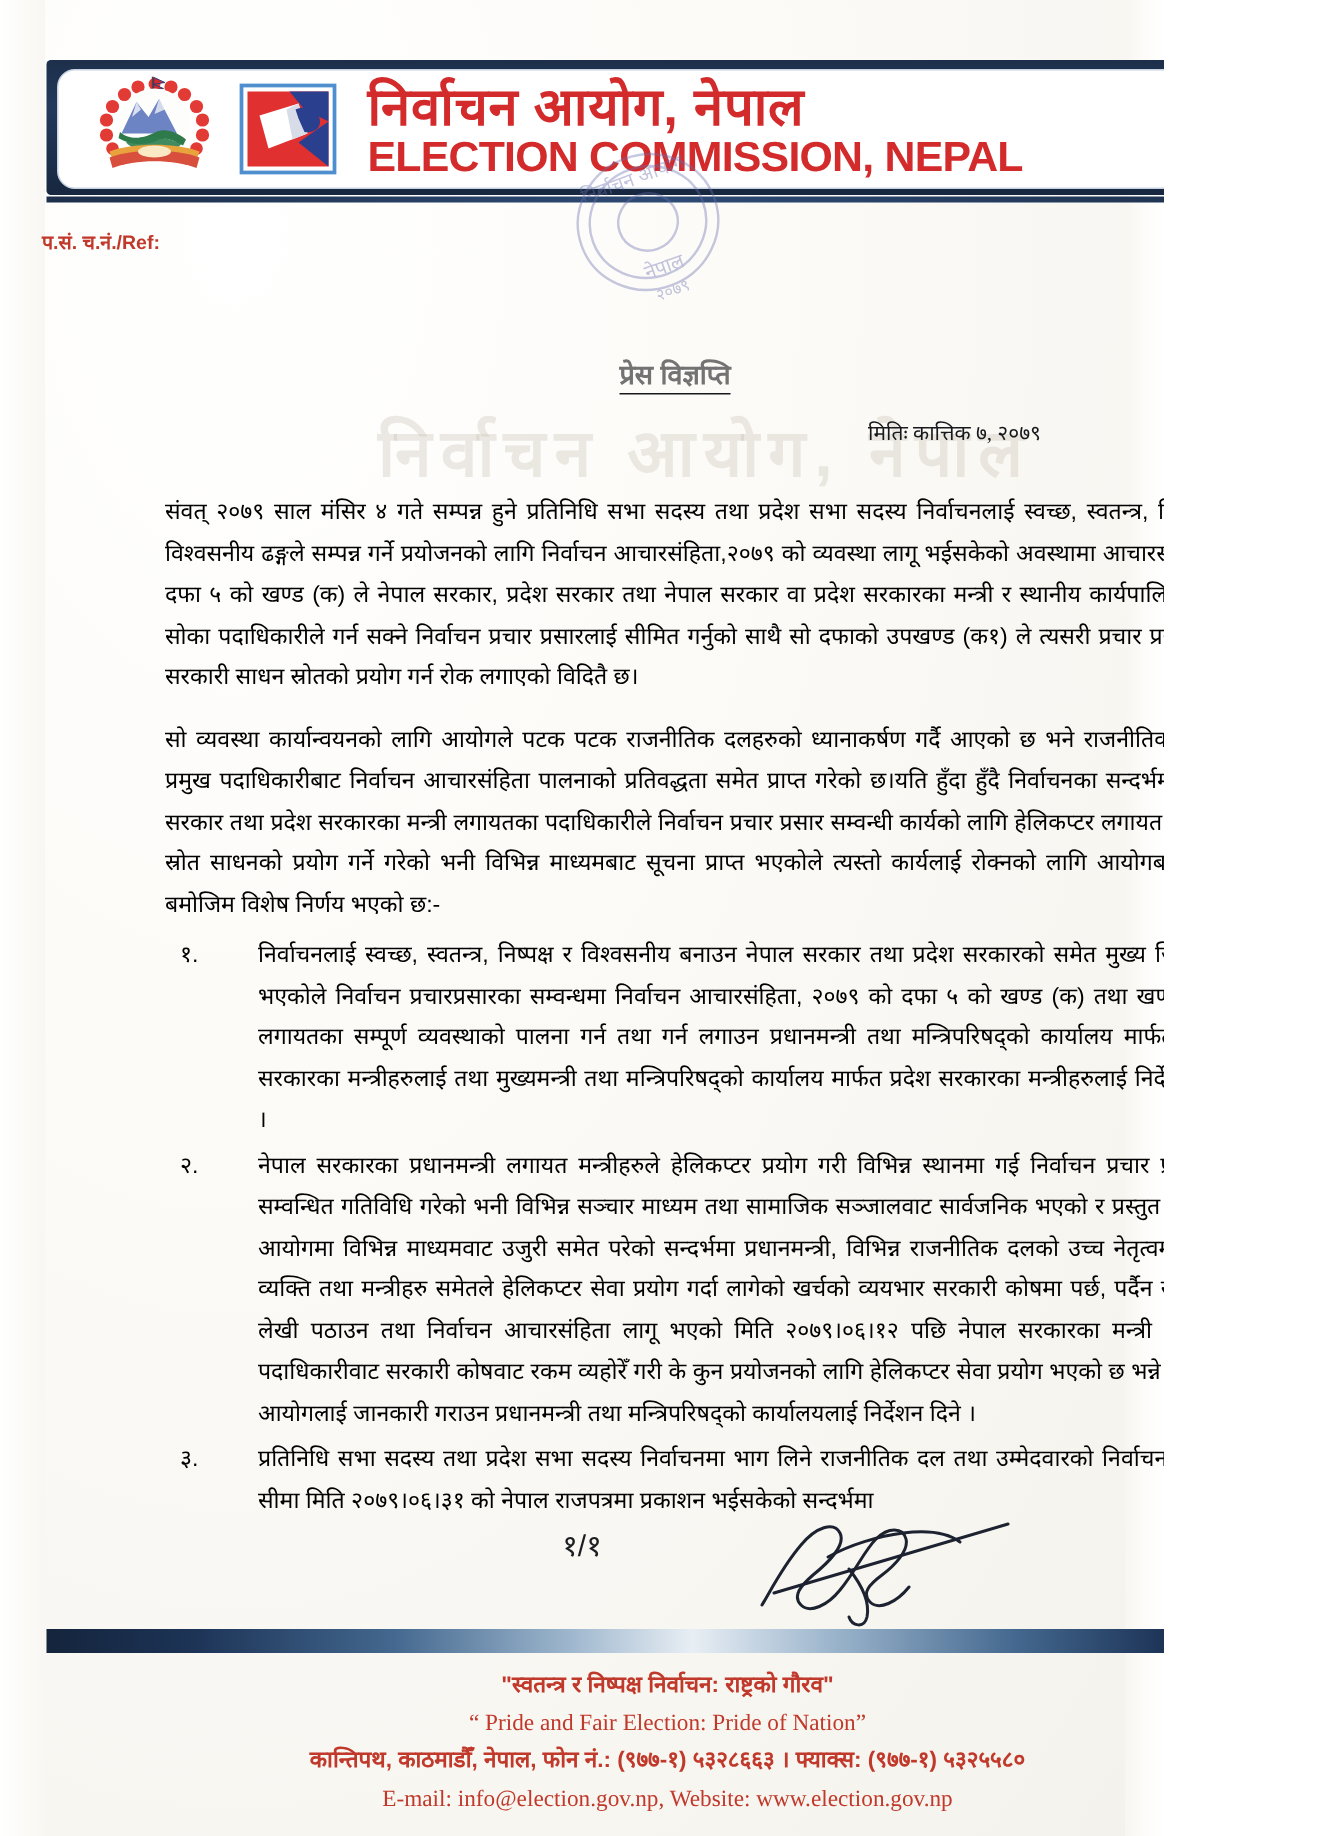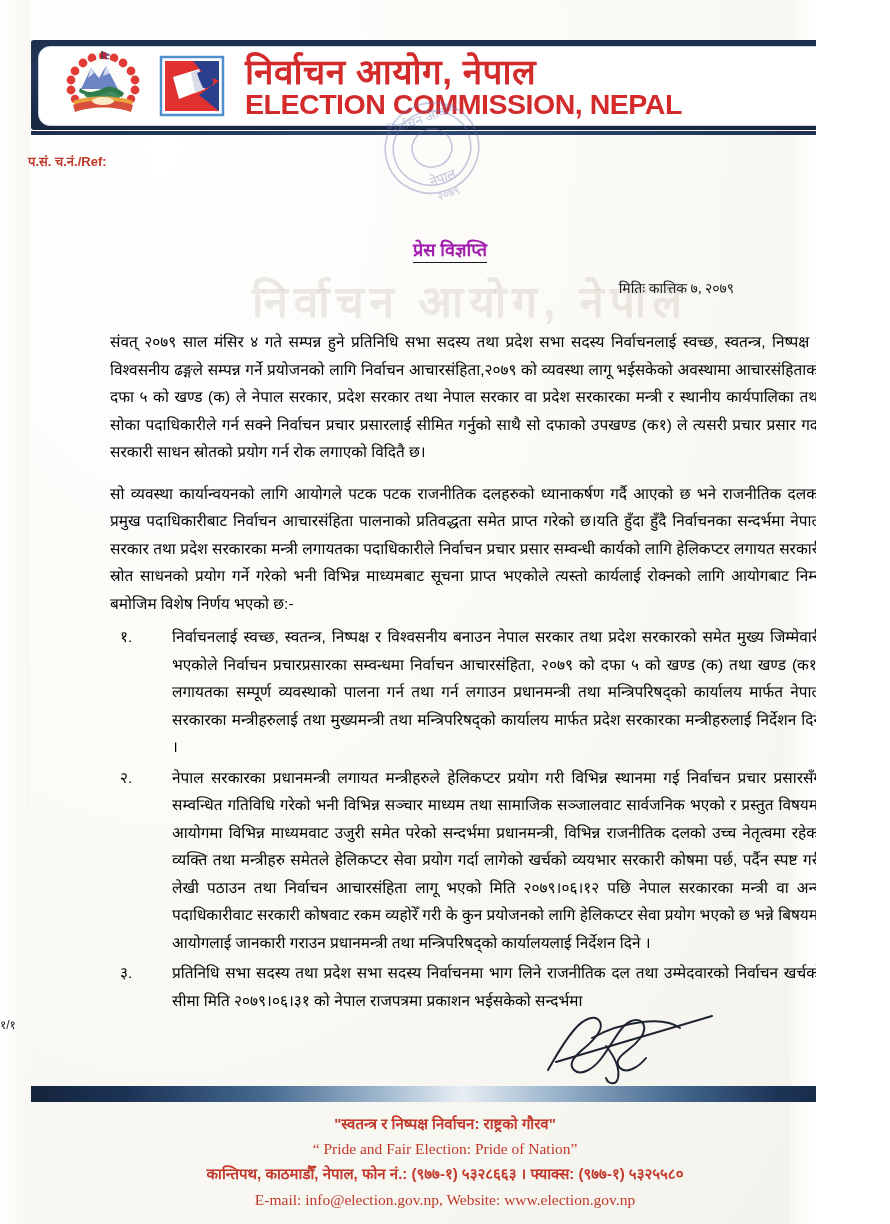--- a/index.html
+++ b/index.html
@@ -9,21 +9,20 @@
   }
   body {
     font-family: "Liberation Sans", sans-serif;
   }
   #page {
     position: relative;
     width: 776px;
     height: 1224px;
     overflow: hidden;
     background: #fdfcfa;
-    padding-left: 40px;
   }
 
   
   #paper-bg {
     position: absolute;
     inset: 0;
     background:
       radial-gradient(ellipse at 20% 12%, #ffffff 0%, #fbfaf6 45%, #f4f2ec 100%),
       linear-gradient(180deg, #fcfbf8 0%, #f7f5f0 60%, #f3f1ea 100%);
   }
@@ -158,21 +157,21 @@
     letter-spacing: 0.2px;
   }
   #doc-subtitle {
     position: absolute;
     left: 100px;
     top: 237px;
     width: 700px;
     text-align: center;
     font-size: 18px;
     font-weight: bold;
-    color: #a21caf;
+    color: #737373;
   }
   #doc-subtitle span {
     border-bottom: 1.5px solid #16181c;
     padding-bottom: 2px;
   }
   #doc-date {
     position: absolute;
     right: 82px;
     top: 278px;
     font-size: 14px;
@@ -220,21 +219,22 @@
     text-align: left;
     font-size: 15.4px;
   }
 
   
   #page-number {
     position: absolute;
     left: 0;
     right: 0;
     top: 1016px;
-    font-size: 12px;
+    text-align: center;
+    font-size: 20px;
     color: #1b1d21;
   }
   #signature {
     position: absolute;
     right: 60px;
     top: 1000px;
     width: 220px;
     height: 86px;
     pointer-events: none;
   }

